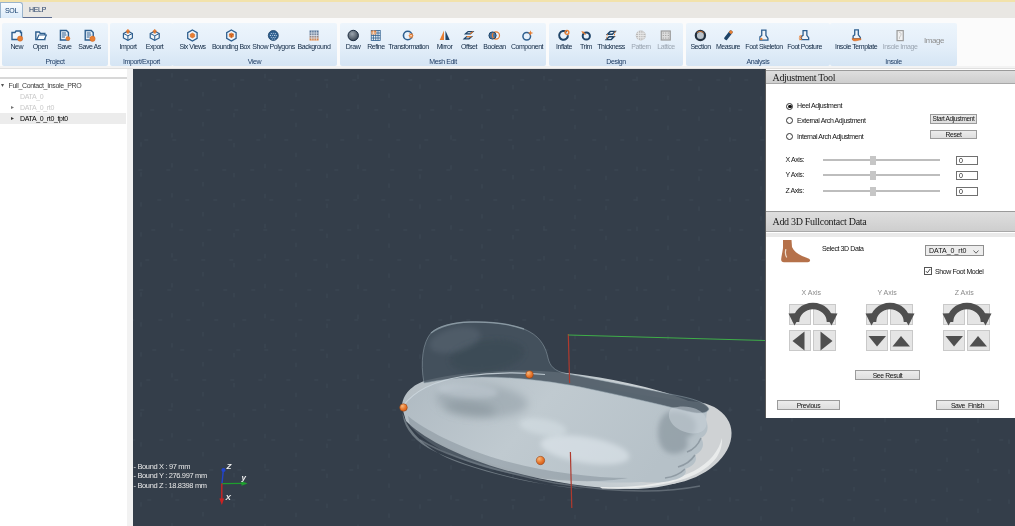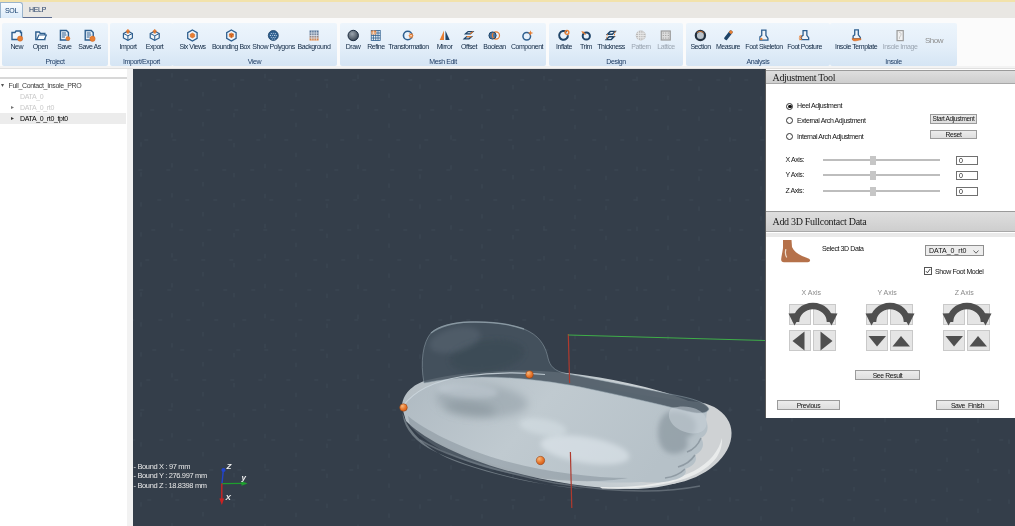--- a/index.html
+++ b/index.html
@@ -245,21 +245,21 @@
         <div class="titem" style="left:26px;transform:translateX(-50%);"><svg width="13" height="13" viewBox="0 0 13 13">
             <path d="M4.8,0.8 L8.4,0.8 L8.4,5.8 L10.4,8.4 L10.4,10 L3.2,10 L3.2,7 L4.8,5.8 Z" fill="#f0f4f9" stroke="#2e5f8f" stroke-width="1.3"></path>
             <path d="M2.2,9.4 C2,11.4 4,12.2 6.2,11.8 L10.8,10.8 C11.6,10.5 11.3,9.3 10.4,9.4 L4.4,9.8 C3.4,9.8 3,9 2.2,9.4 Z" fill="#e87f33" stroke="#d4631b" stroke-width=".5"></path>
           </svg>Insole Template</div>
         <div class="titem gray" style="left:70px;transform:translateX(-50%);"><svg width="13" height="13" viewBox="0 0 13 13">
             <rect x="3.4" y="1.6" width="6.2" height="10" fill="#f2f2f2" stroke="#9c9c9c" stroke-width="1.2"></rect>
             <path d="M5.6,3.4 C7.4,3.2 7.8,5.4 7,6.6 C6.4,7.6 5.4,8.6 5.8,9.8" fill="none" stroke="#c2c2c2" stroke-width="1"></path>
           </svg>Insole Image</div>
         <div class="grplabel">Insole</div>
       </div>
-      <div class="titem gray" style="left:934px;top:36px;transform:translateX(-50%);font-size:8px;color:#8f8f8f;">Show</div>
+      <div class="titem gray" style="left:934px;top:36px;transform:translateX(-50%);font-size:8px;color:#8f8f8f;">Image</div>
     </div>
 
   <div id="tb-sep" class="abs"></div>
 
   <div id="viewport" class="abs">
     <svg id="vpsvg" width="882" height="457" style="position:absolute;left:0;top:0;">
         <g stroke="#4a5663" stroke-width="1" opacity="0.42">
           <line x1="8" y1="0" x2="8" y2="457" stroke-dasharray="4.5 25.5" stroke-dashoffset="16.8"></line>
           <line x1="39" y1="0" x2="39" y2="457" stroke-dasharray="4.5 25.5" stroke-dashoffset="25.900000000000006"></line>
           <line x1="70" y1="0" x2="70" y2="457" stroke-dasharray="4.5 25.5" stroke-dashoffset="7"></line>

